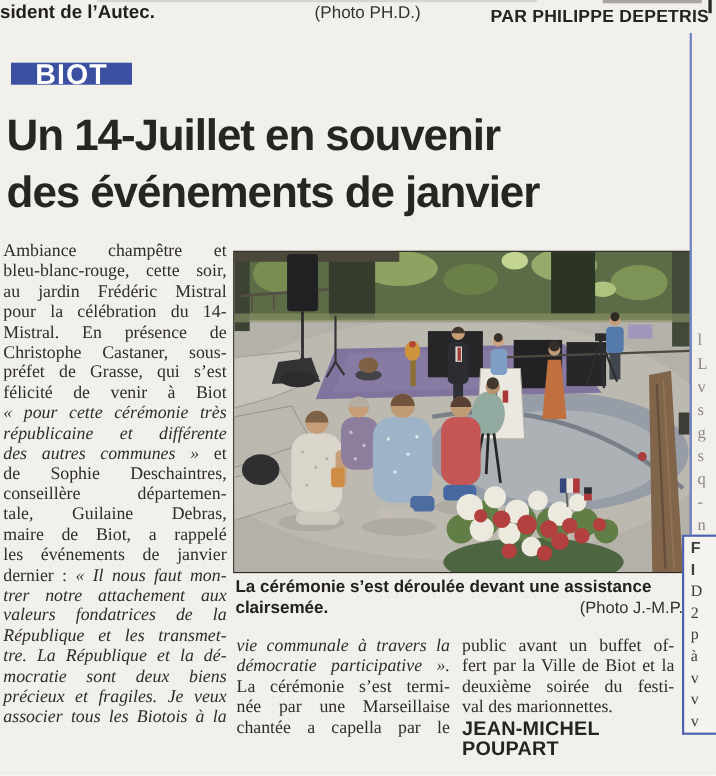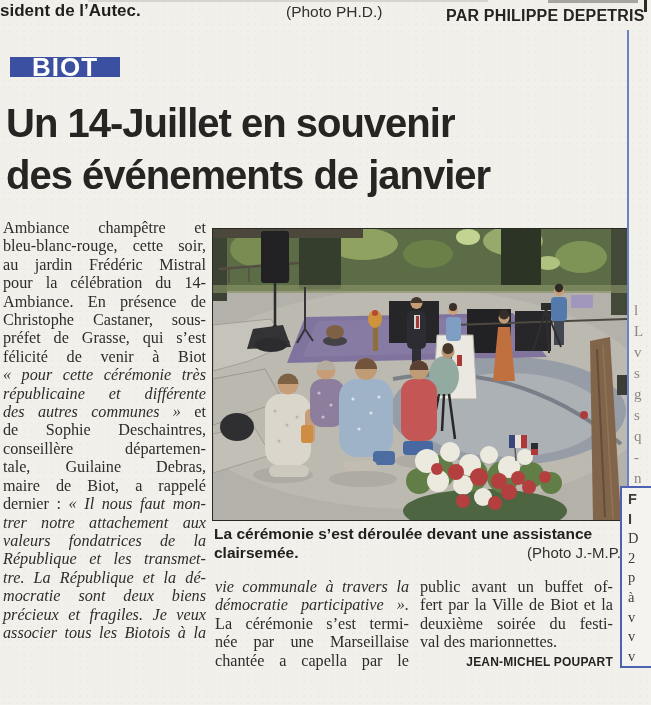--- a/index.html
+++ b/index.html
@@ -26,22 +26,22 @@
   .headline{left:6px;top:97px;width:640px;font-family:"Liberation Sans",sans-serif;
     font-weight:bold;font-size:40px;line-height:52px;letter-spacing:-1px;color:#272523;}
   
   .col{font-size:16.2px;line-height:18.4px;color:#2f2d2b;}
   .leftcol{left:3px;top:219px;width:203px;}
   .midcol{left:215px;top:578px;width:194px;}
   .rightcol{left:420px;top:578px;width:193px;}
   .tl{text-align:justify;text-align-last:justify;width:100%;}
   .tl.nj{text-align-last:left;}
   .it{font-style:italic;}
-  .sig{margin-top:1px;font-family:"Liberation Sans",sans-serif;font-weight:bold;font-size:12px;
-    letter-spacing:.2px;color:#262422;text-align:right;width:100%;}
+  .sig{margin-top:1px;font-family:"Liberation Sans",sans-serif;font-weight:bold;font-size:18px;
+    letter-spacing:.2px;color:#262422;text-align:left;width:100%;}
   
   .photo{left:212px;top:228px;width:414px;height:291px;border:1px solid #2b2924;background:#b3b0aa;}
   .photo svg{display:block;}
   .caption{left:214px;top:524px;width:412px;font-family:"Liberation Sans",sans-serif;
     font-weight:bold;font-size:15.5px;line-height:19px;color:#232120;}
   .caption .row2{display:flex;justify-content:space-between;align-items:baseline;}
   .caption .credit{font-weight:normal;font-size:15px;color:#33312e;}
   
   .bluerule{left:627px;top:30px;width:2px;height:456px;background:#6d82c4;}
   .edgefrags{left:634px;top:300px;width:16px;font-size:15px;color:#8a8782;}
@@ -67,31 +67,32 @@
   <div class="abs headline">
     <div>Un 14-Juillet en souvenir</div>
     <div>des événements de janvier</div>
   </div>
 
   <div class="abs col leftcol">
       <div class="tl"><span>Ambiance champêtre et</span></div>
       <div class="tl"><span>bleu-blanc-rouge, cette soir,</span></div>
       <div class="tl"><span>au jardin Frédéric Mistral</span></div>
       <div class="tl"><span>pour la célébration du 14-</span></div>
-      <div class="tl"><span>Ambiance. En présence de</span></div>
+      <div class="tl"><span>Mistral. En présence de</span></div>
       <div class="tl"><span>Christophe Castaner, sous-</span></div>
       <div class="tl"><span>préfet de Grasse, qui s’est</span></div>
       <div class="tl"><span>félicité de venir à Biot</span></div>
       <div class="tl"><span class="it">« pour cette cérémonie très</span></div>
       <div class="tl"><span class="it">républicaine et différente</span></div>
       <div class="tl"><span class="it">des autres communes » </span><span>et</span></div>
       <div class="tl"><span>de Sophie Deschaintres,</span></div>
       <div class="tl"><span>conseillère départemen-</span></div>
       <div class="tl"><span>tale, Guilaine Debras,</span></div>
       <div class="tl"><span>maire de Biot, a rappelé</span></div>
+      <div class="tl"><span>les événements de janvier</span></div>
       <div class="tl"><span>dernier : </span><span class="it">« Il nous faut mon-</span></div>
       <div class="tl"><span class="it">trer notre attachement aux</span></div>
       <div class="tl"><span class="it">valeurs fondatrices de la</span></div>
       <div class="tl"><span class="it">République et les transmet-</span></div>
       <div class="tl"><span class="it">tre. La République et la dé-</span></div>
       <div class="tl"><span class="it">mocratie sont deux biens</span></div>
       <div class="tl"><span class="it">précieux et fragiles. Je veux</span></div>
       <div class="tl"><span class="it">associer tous les Biotois à la</span></div>
     </div>
 

